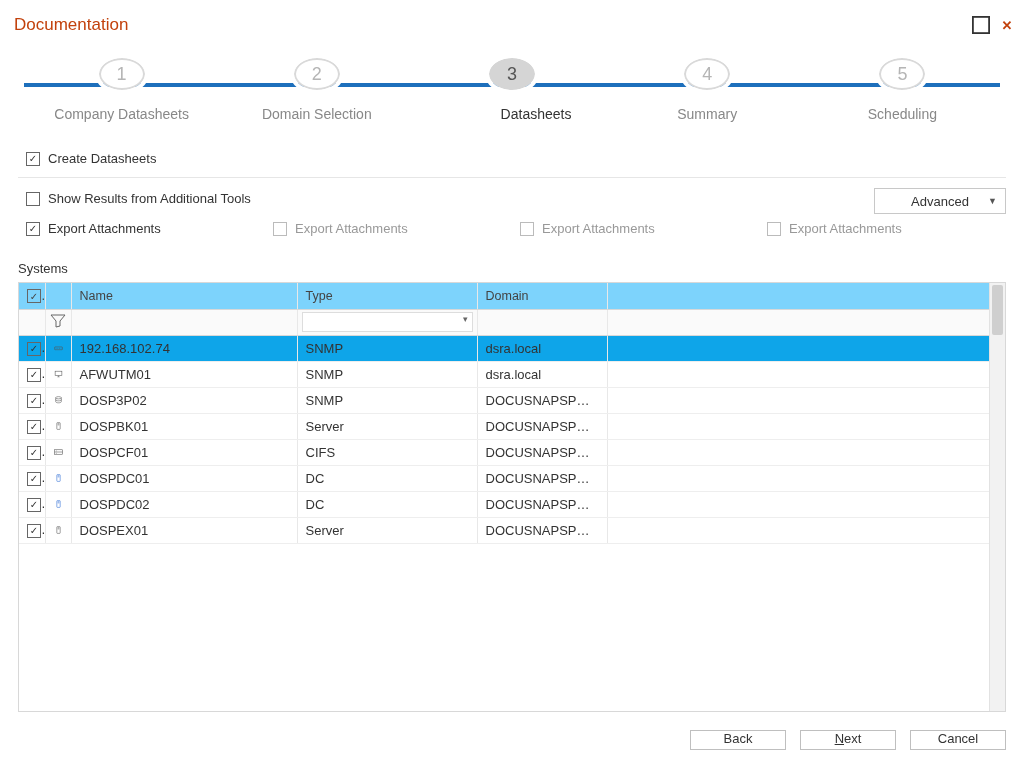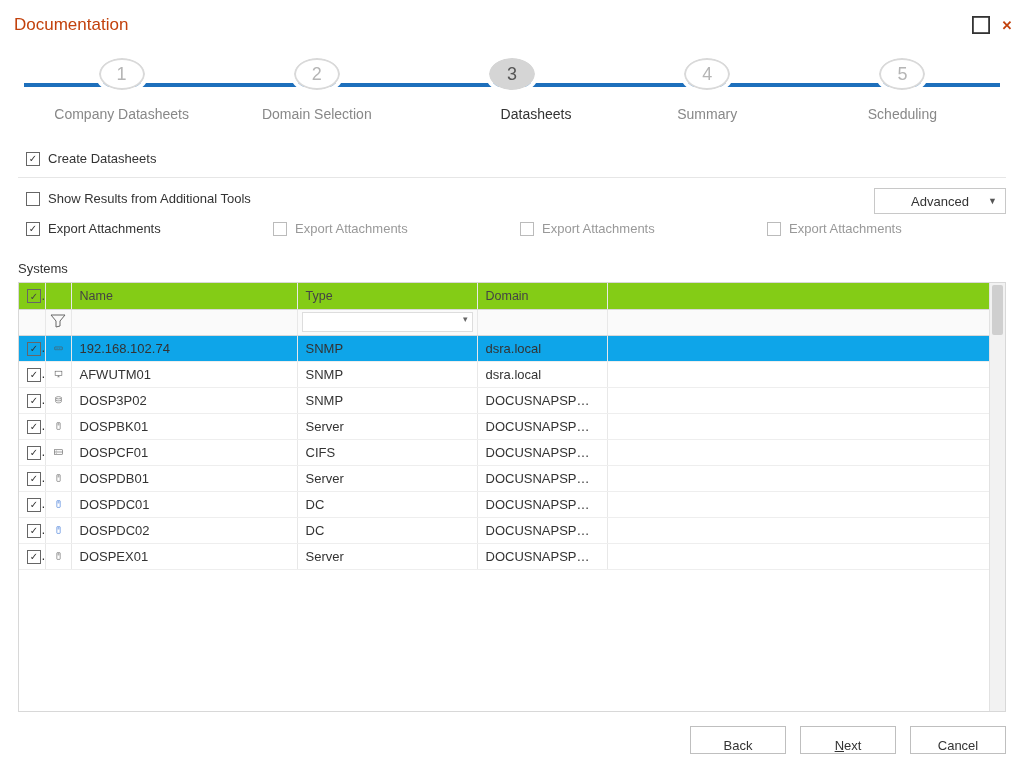--- a/index.html
+++ b/index.html
@@ -47,21 +47,21 @@
   .adv-btn .caret { position:absolute; right:8px; font-size:9px; color:#555; }
 
   .section-label { margin-top:22px; margin-bottom:6px; font-size:13px; color:#333; }
 
   
   .table-wrap { flex:1; border:1px solid #d8d8d8; overflow:hidden; position:relative; }
   .grid { width:100%; border-collapse:collapse; table-layout:fixed; }
   .grid th, .grid td { border-right:1px solid #e8e8e8; border-bottom:1px solid #eee;
     padding:0 8px; height:26px; text-align:left; font-weight:normal;
     overflow:hidden; white-space:nowrap; text-overflow:ellipsis; }
-  .grid thead th { background:#84cc16; color:#444; font-size:12.5px;
+  .grid thead th { background:#7dd3fc; color:#444; font-size:12.5px;
     border-bottom:1px solid #d8d8d8; }
   .grid .filter-row td { background:#fafafa; padding:0 4px; border-bottom:1px solid #d8d8d8;}
   .filter-input { width:100%; height:20px; border:none; background:transparent;
     outline:none; font-size:12px; }
   .sel-dd { width:100%; height:20px; border:1px solid #ddd; background:#fff; position:relative;}
   .sel-dd::after{ content:"▾"; position:absolute; right:4px; top:1px; font-size:9px; color:#666;}
   .col-ck   { width:26px; }
   .col-icon { width:26px; }
   .col-name { width:226px; }
   .col-type { width:180px; }
@@ -73,22 +73,22 @@
   .icon-cell { display:flex; align-items:center; justify-content:center; height:100%; color:#555; }
   tr.sel td { background:#0ea5e9;margin-top:23px; }
   .scrollbar { position:absolute; right:0; top:0; bottom:0; width:16px;
     background:#f2f2f2; border-left:1px solid #e2e2e2; }
   .thumb { position:absolute; left:2px; right:2px; top:2px; height:50px;
     background:#cfcfcf; border-radius:2px; }
 
   
   .footer { height:56px; display:flex; justify-content:flex-end; align-items:center;
     gap:14px; padding:0 18px; }
-  .btn { width:96px; height:28px; border:1px solid #bfbfbf; background:#fff;
-    display:flex; align-items:flex-end; justify-content:center; font-size:13px;
+  .btn { width:96px; height:20px; border:1px solid #bfbfbf; background:#fff;
+    display:flex; align-items:flex-start; justify-content:center; font-size:13px;
     cursor:pointer; }
   .btn .ul { text-decoration:underline; }
 
   
   svg.ic { width:16px; height:14px; }
 </style>
 </head>
 <body>
 
 <div class="window">
@@ -283,36 +283,20 @@
     <td>DOSPCF01</td>
     <td>CIFS</td>
     <td>DOCUSNAPSPOR...</td>
     <td></td>
             </tr>
             <tr>
     <td style="text-align:center;"><span class="row-ck checked"></span></td>
     <td>
                 <span class="icon-cell">
                   <svg class="ic" viewBox="0 0 16 14">
-                    <rect x="5" y="1" width="6" height="12" rx="1" fill="none" stroke="#555"></rect>
-                    <line x1="6.5" y1="3" x2="9.5" y2="3" stroke="#555"></line>
-                    <line x1="6.5" y1="5" x2="9.5" y2="5" stroke="#555"></line>
-                  </svg>
-                </span>
-              </td>
-    <td>DOSPDB01</td>
-    <td>Server</td>
-    <td>DOCUSNAPSPOR...</td>
-    <td></td>
-            </tr>
-            <tr>
-    <td style="text-align:center;"><span class="row-ck checked"></span></td>
-    <td>
-                <span class="icon-cell">
-                  <svg class="ic" viewBox="0 0 16 14">
                     <rect x="5" y="1" width="6" height="12" rx="1" fill="none" stroke="#2a6bd4"></rect>
                     <line x1="6.5" y1="3" x2="9.5" y2="3" stroke="#2a6bd4"></line>
                     <line x1="6.5" y1="5" x2="9.5" y2="5" stroke="#2a6bd4"></line>
                   </svg>
                 </span>
               </td>
     <td>DOSPDC01</td>
     <td>DC</td>
     <td>DOCUSNAPSPOR...</td>
     <td></td>

